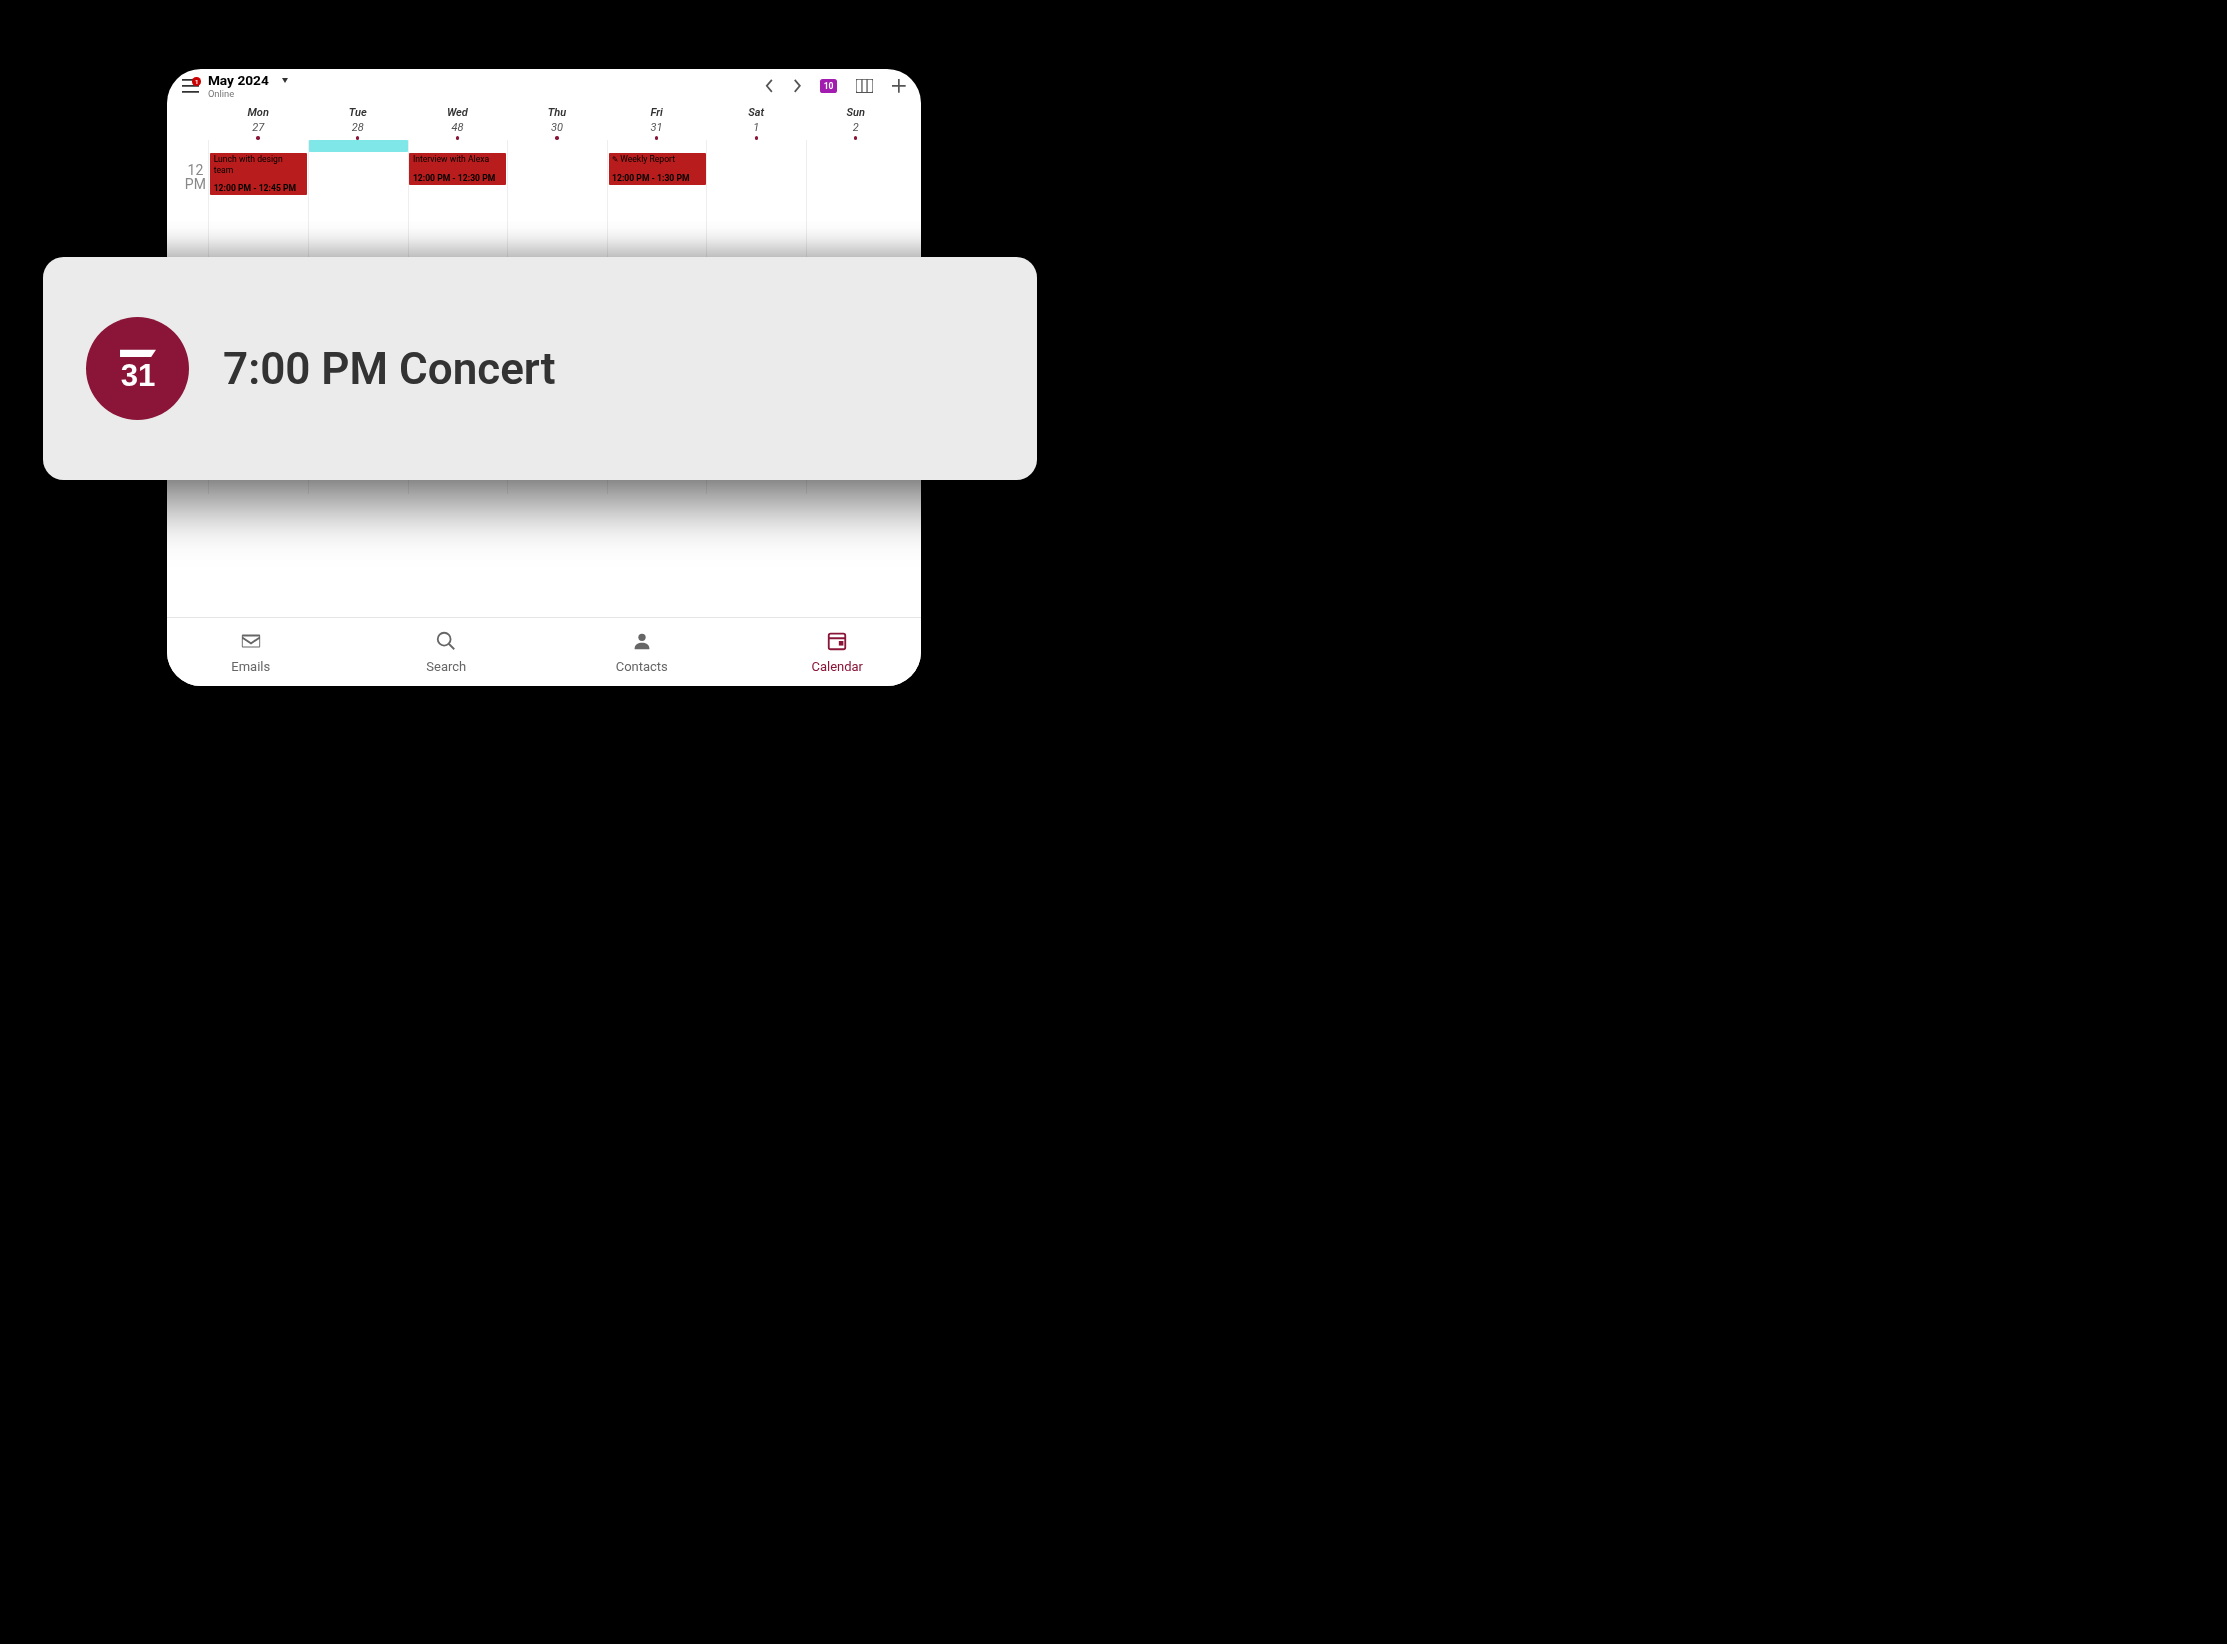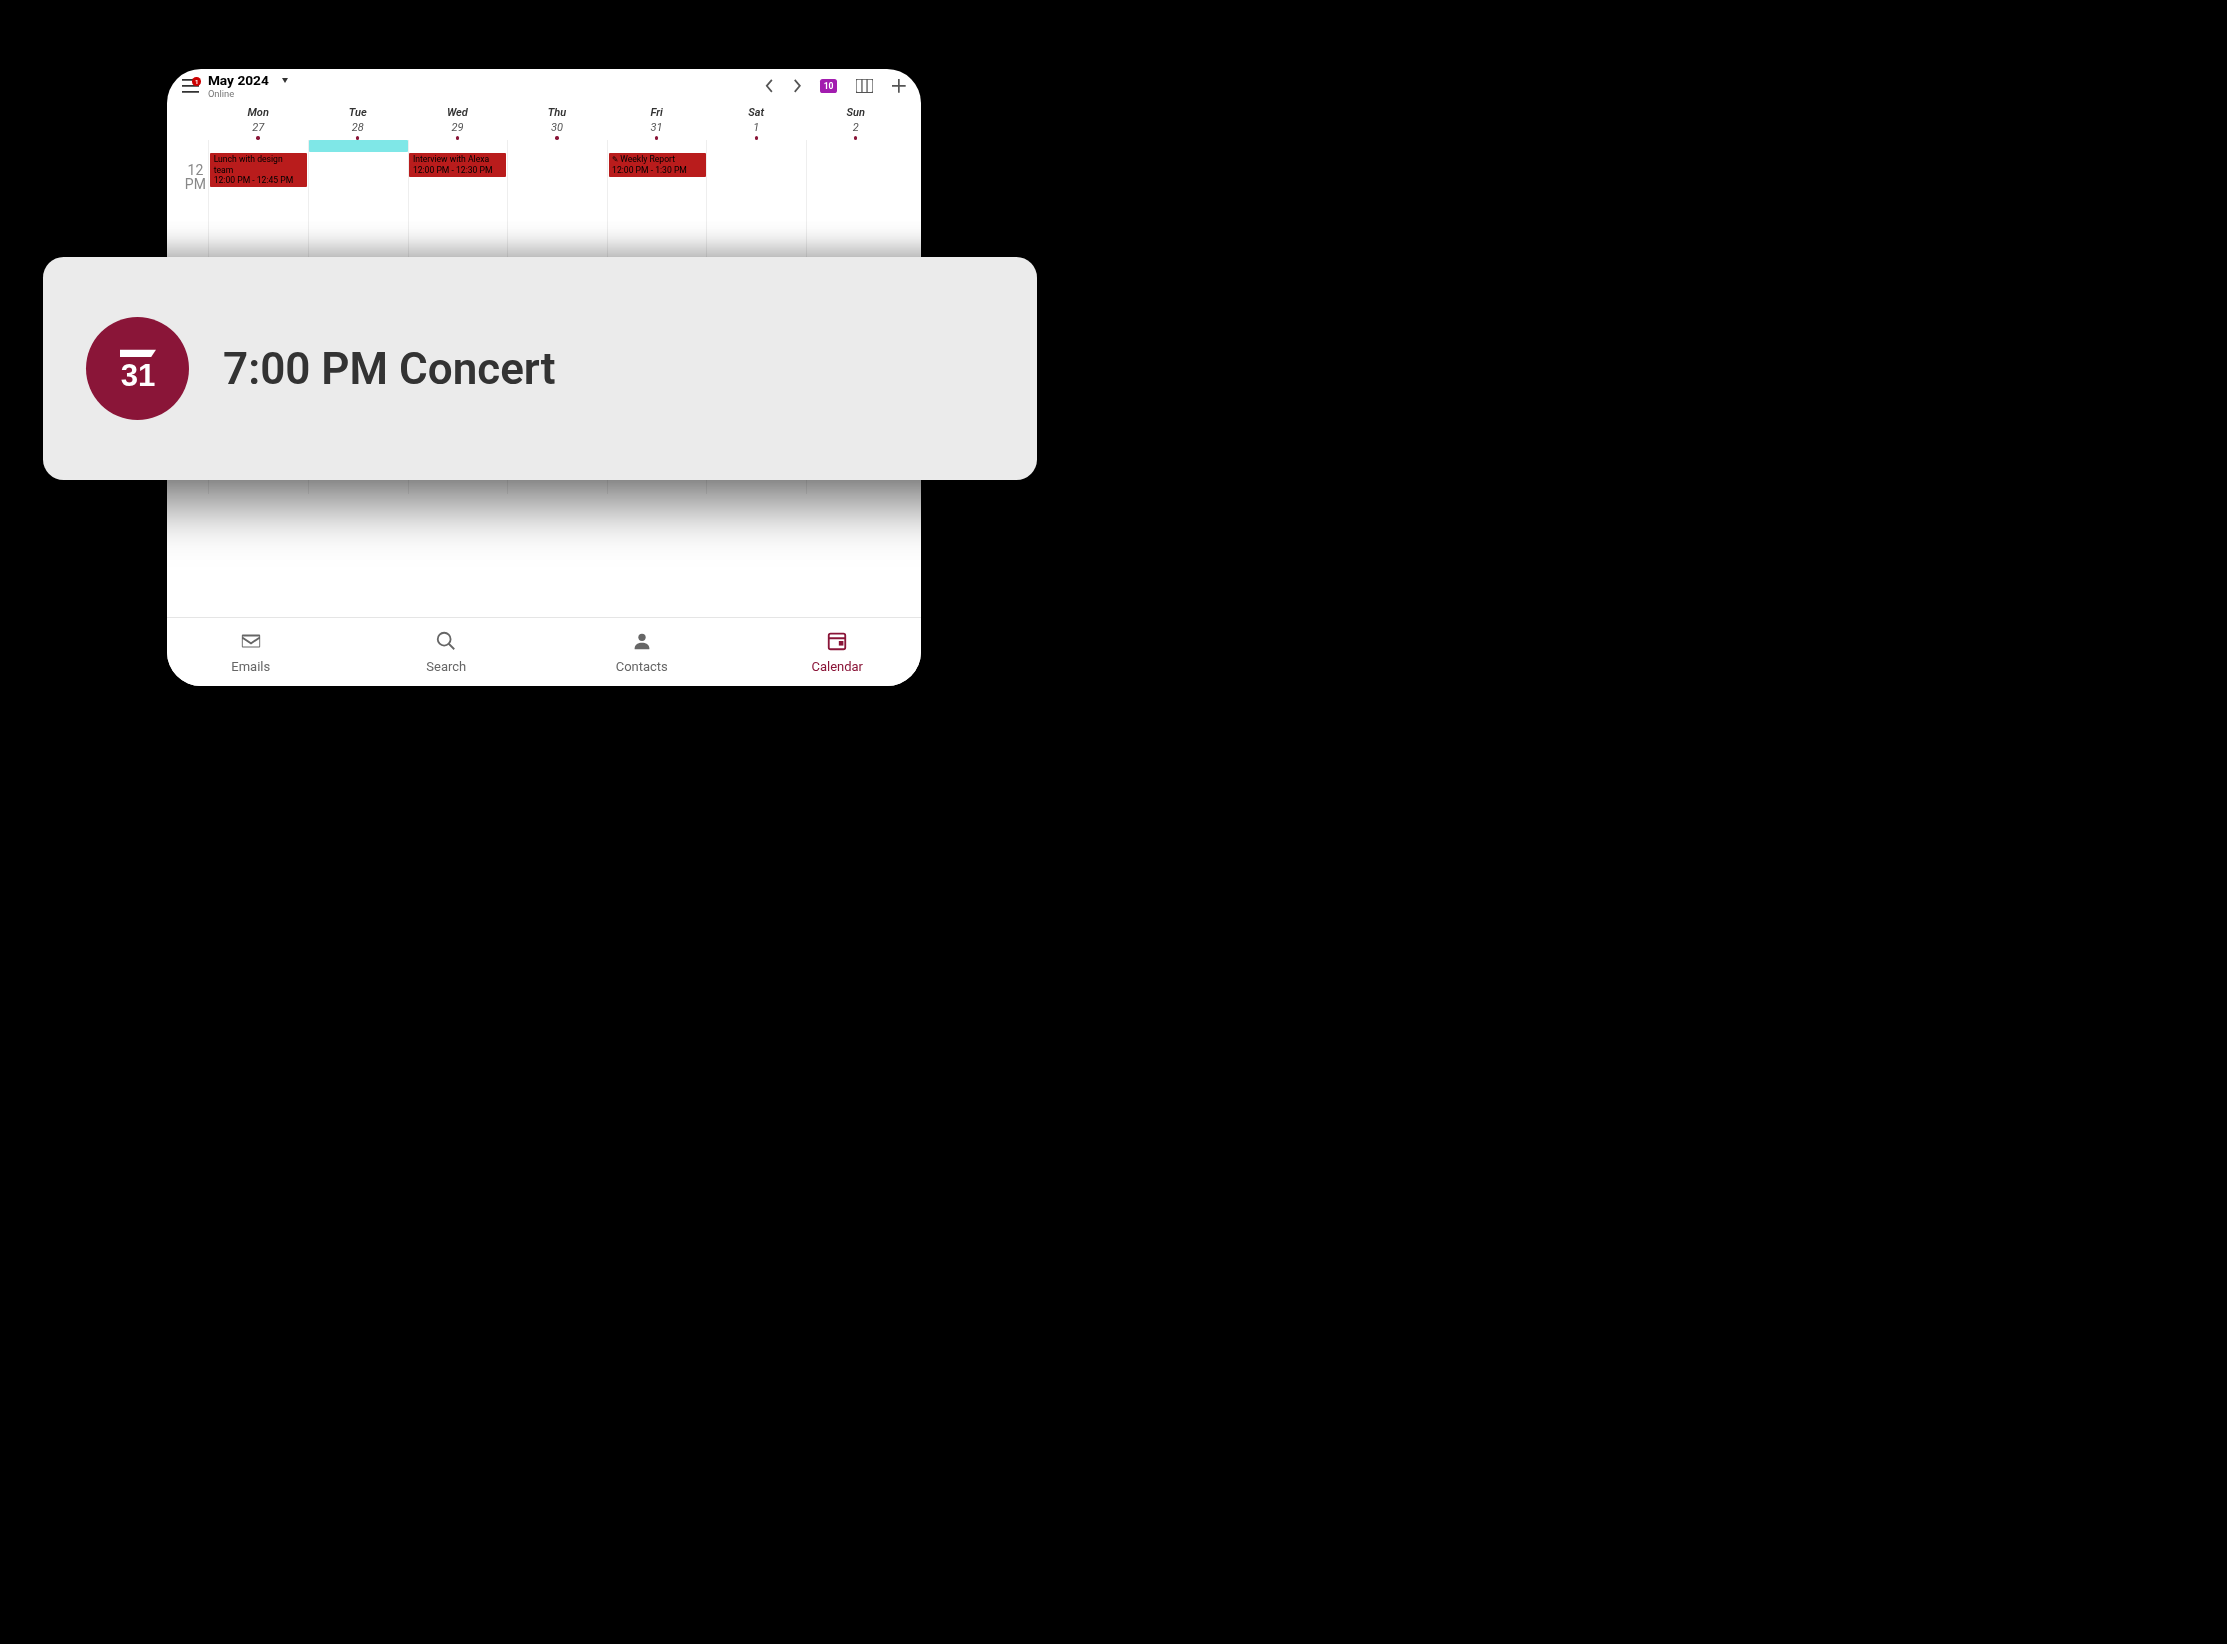--- a/index.html
+++ b/index.html
@@ -70,21 +70,21 @@
 .cell { border-left:0.9px solid #eee; padding:0.9px; position:relative; }
 .gutter { font-size:14px; color:#888; text-align:center; display:flex; flex-direction:column; justify-content:center; line-height:1.05; }
 .event {
   font-size:8.6px;
   padding:1.7px 3.4px;
   border-radius:0.9px;
   line-height:1.2;
   overflow:hidden;
 }
 .ev-title { display:block; }
-.ev-time { display:block; font-weight:400; }
+.ev-time { display:block; font-weight:700;margin-top:8px; }
 .pink { background:#b91c1c; }
 .cyan { background:#7fe7e7; }
 .blue { background:#c2d6ec; }
 .olive { background:#c0bd70; }
 .pencil { font-size:7.7px; margin-right:1.7px; }
 
 .tabbar {
   position:absolute;
   bottom:0; left:0; right:0;
   height:69px;
@@ -184,21 +184,21 @@
       <div class="day-num">27</div>
       <div class="day-dot"></div>
     </div>
     <div class="day-col">
       <div class="day-name">Tue</div>
       <div class="day-num">28</div>
       <div class="day-dot"></div>
     </div>
     <div class="day-col">
       <div class="day-name">Wed</div>
-      <div class="day-num">29</div>
+      <div class="day-num">48</div>
       <div class="day-dot"></div>
     </div>
     <div class="day-col">
       <div class="day-name">Thu</div>
       <div class="day-num">30</div>
       <div class="day-dot"></div>
     </div>
     <div class="day-col">
       <div class="day-name">Fri</div>
       <div class="day-num">31</div>

